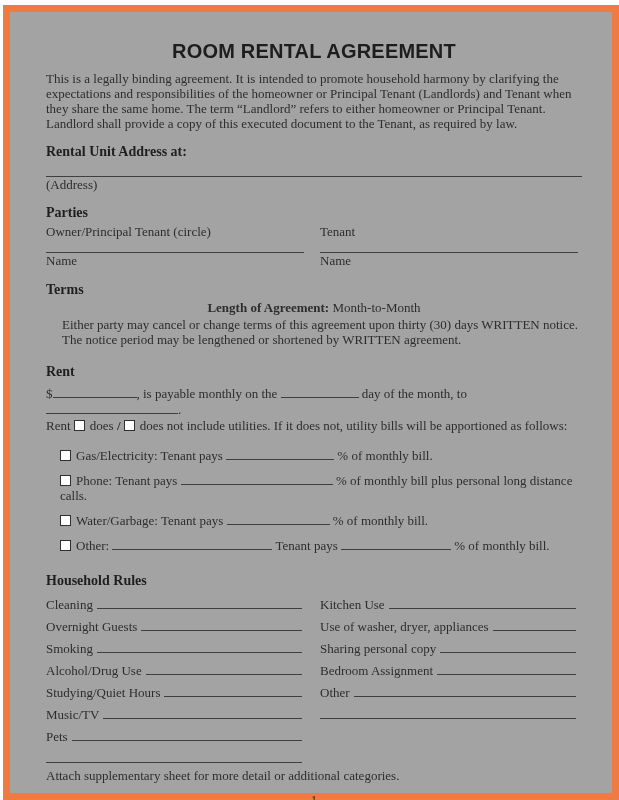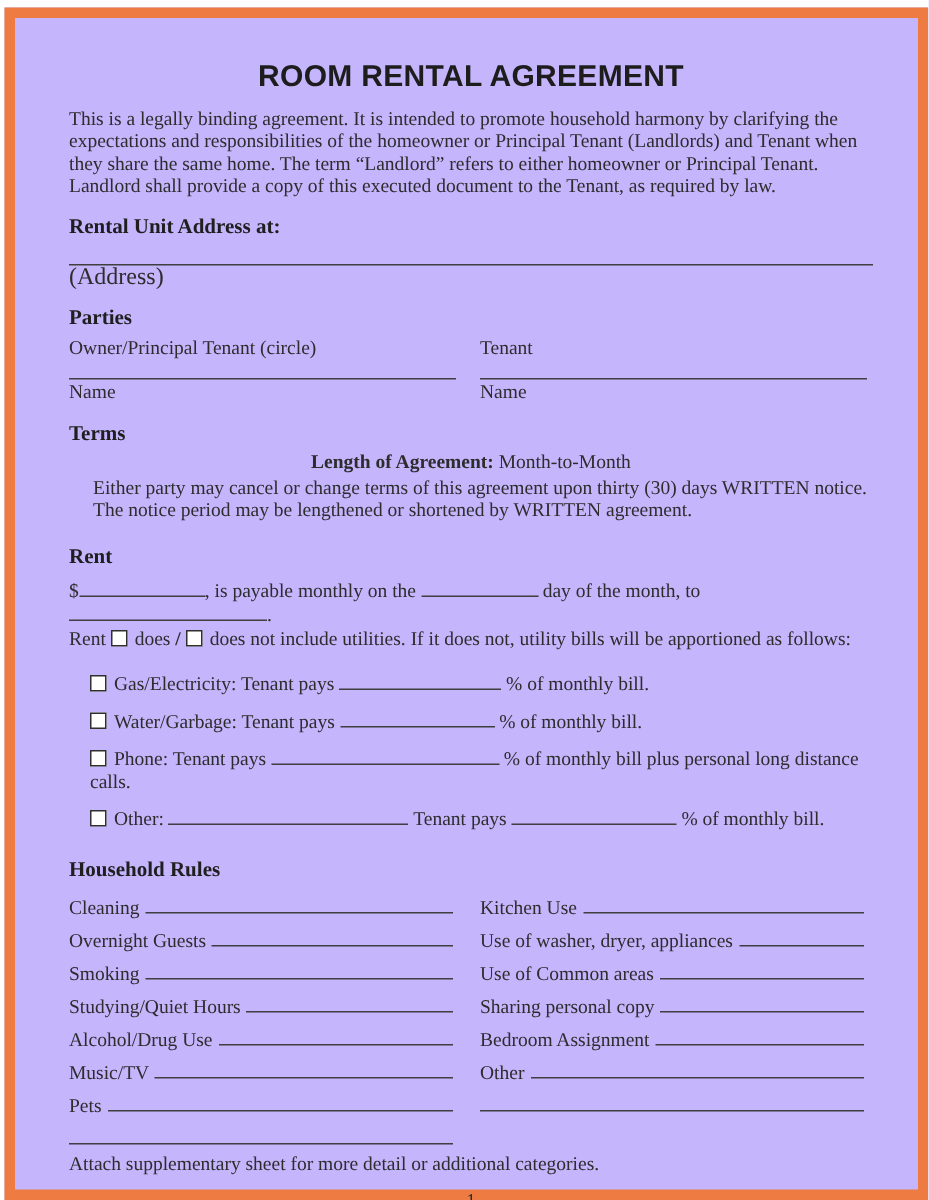--- a/index.html
+++ b/index.html
@@ -8,21 +8,21 @@
     width:619px;height:800px;
     background:#ffffff;
     font-family:"Liberation Serif", serif;
     color:#2d2d2d;
     overflow:hidden;
     box-sizing:border-box;
   }
   .frame{
     position:absolute;left:3px;top:5px;right:0;bottom:0;
     border:7px solid #EE7C42;
-    background:#c4b5fd;
+    background:#a3a3a3;
     box-sizing:border-box;
   }
   .page{
     position:relative;
     padding:32px 30px 0 36px;
     font-size:13px;
     line-height:15px;
   }
   .doc-title{
     font-family:"Liberation Sans", sans-serif;
@@ -44,21 +44,21 @@
     display:inline-block;
     border-bottom:1px solid #3f3f3f;
     height:12px;
     vertical-align:baseline;
   }
   .full-line{
     width:536px;
     border-bottom:1px solid #3f3f3f;
     height:0;
   }
-  .small-label{font-size:16px;}
+  .small-label{font-size:13px;}
   .two-col{
     display:grid;
     grid-template-columns:258px 258px;
     column-gap:16px;
     width:532px;
   }
   .col-line{border-bottom:1px solid #3f3f3f;height:0;}
   .checkbox{
     display:inline-block;
     width:9px;height:9px;
@@ -136,28 +136,28 @@
         <span>If it does not, utility bills will be apportioned as follows:</span>
       </div>
 
       <div style="margin-top:14px;">
         <div class="util-row">
           <span class="checkbox"></span><span>Gas/Electricity: Tenant pays</span>
           <span class="blank" style="width:108px;"></span>
           <span>% of monthly bill.</span>
         </div>
         <div class="util-row">
+          <span class="checkbox"></span><span>Phone: Tenant pays</span>
+          <span class="blank" style="width:152px;"></span>
+          <span>% of monthly bill plus personal long distance calls.</span>
+        </div>
+        <div class="util-row">
           <span class="checkbox"></span><span>Water/Garbage: Tenant pays</span>
           <span class="blank" style="width:103px;"></span>
           <span>% of monthly bill.</span>
-        </div>
-        <div class="util-row">
-          <span class="checkbox"></span><span>Phone: Tenant pays</span>
-          <span class="blank" style="width:152px;"></span>
-          <span>% of monthly bill plus personal long distance calls.</span>
         </div>
         <div class="util-row">
           <span class="checkbox"></span><span>Other:</span>
           <span class="blank" style="width:160px;"></span>
           <span>Tenant pays</span>
           <span class="blank" style="width:110px;"></span>
           <span>% of monthly bill.</span>
         </div>
       </div>
 
@@ -170,50 +170,46 @@
             </div>
           <div class="hr-row">
               <span>Overnight Guests</span>
               <span class="fill"></span>
             </div>
           <div class="hr-row">
               <span>Smoking</span>
               <span class="fill"></span>
             </div>
           <div class="hr-row">
+              <span>Alcohol/Drug Use</span>
+              <span class="fill"></span>
+            </div>
+          <div class="hr-row">
               <span>Studying/Quiet Hours</span>
               <span class="fill"></span>
             </div>
           <div class="hr-row">
-              <span>Alcohol/Drug Use</span>
-              <span class="fill"></span>
-            </div>
-          <div class="hr-row">
               <span>Music/TV</span>
               <span class="fill"></span>
             </div>
           <div class="hr-row">
               <span>Pets</span>
               <span class="fill"></span>
             </div>
           <div class="hr-row">
               <span class="fill" style="margin-left:0;"></span>
             </div>
         </div>
         <div>
           <div class="hr-row">
               <span>Kitchen Use</span>
               <span class="fill"></span>
             </div>
           <div class="hr-row">
               <span>Use of washer, dryer, appliances</span>
-              <span class="fill"></span>
-            </div>
-          <div class="hr-row">
-              <span>Use of Common areas</span>
               <span class="fill"></span>
             </div>
           <div class="hr-row">
               <span>Sharing personal copy</span>
               <span class="fill"></span>
             </div>
           <div class="hr-row">
               <span>Bedroom Assignment</span>
               <span class="fill"></span>
             </div>

